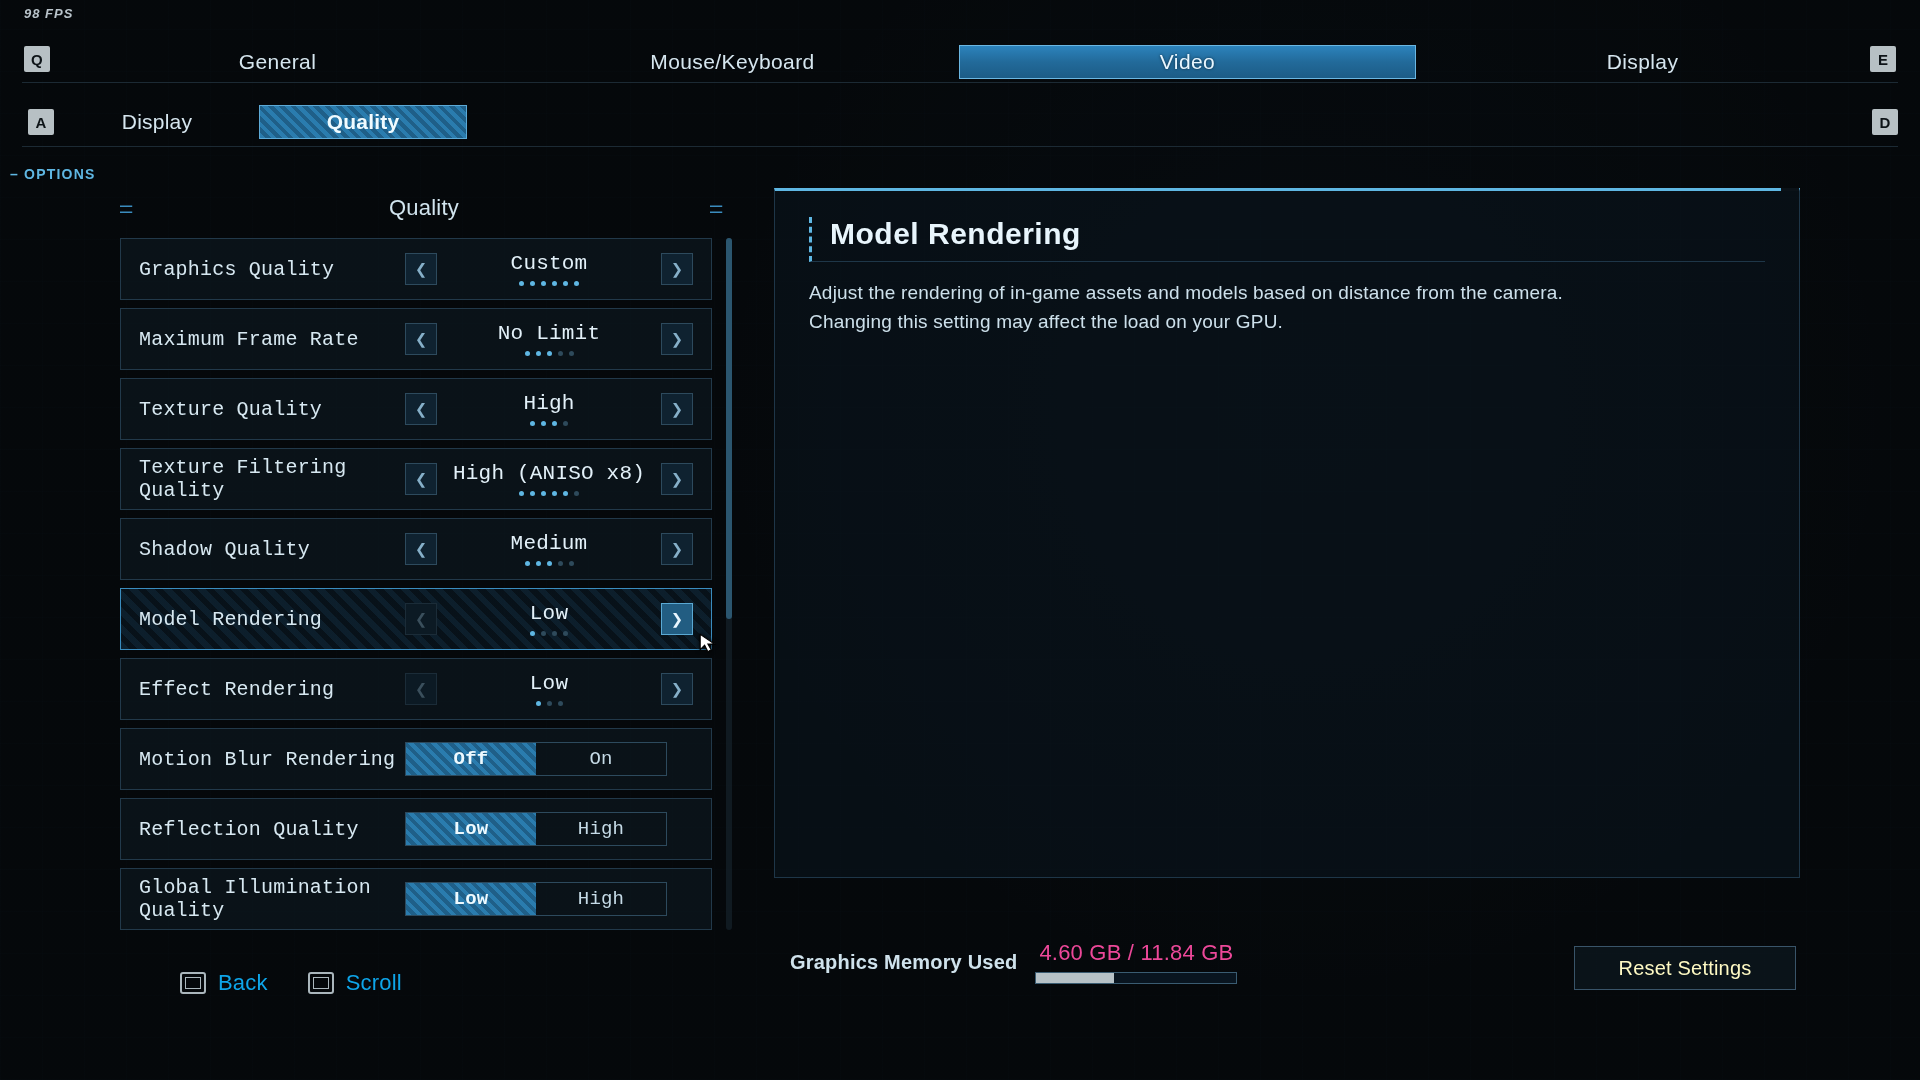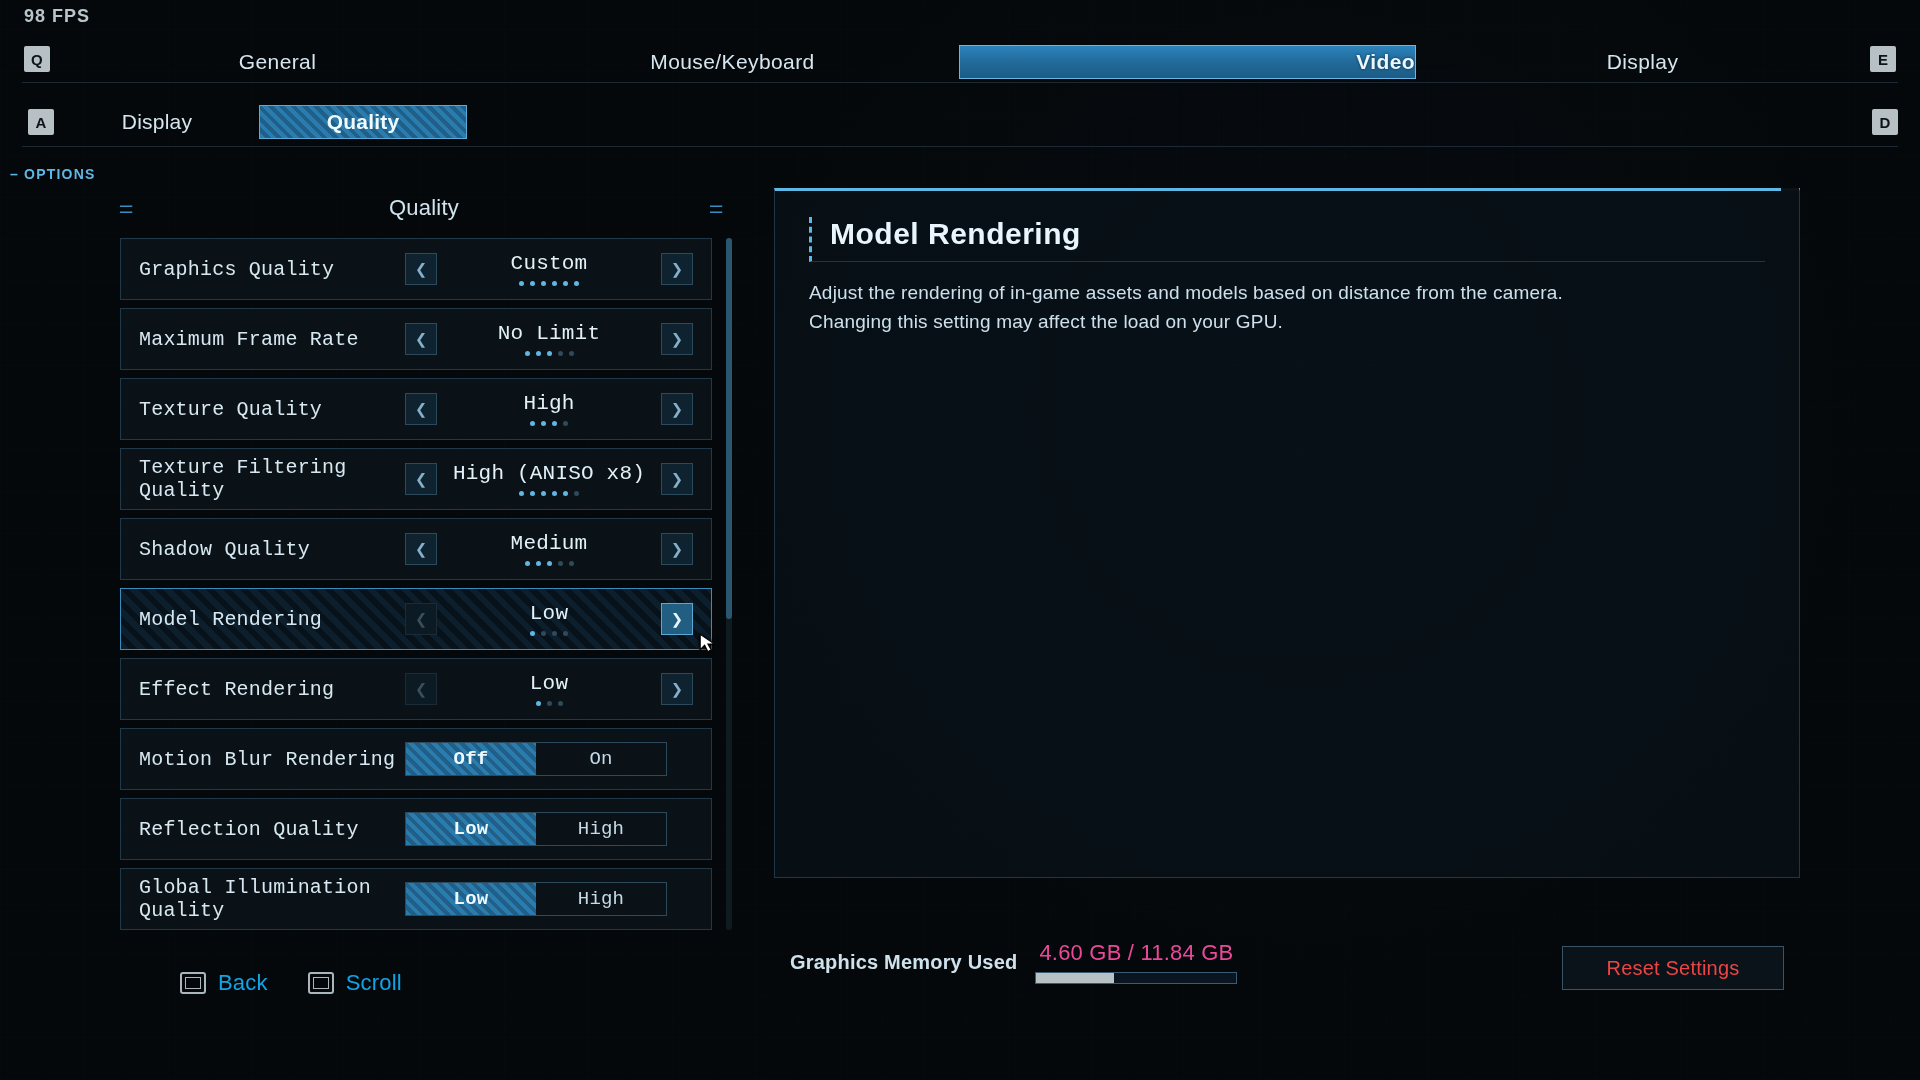--- a/index.html
+++ b/index.html
@@ -27,42 +27,43 @@
       repeating-linear-gradient(0deg, rgba(40,80,110,.05) 0 1px, transparent 1px 42px),
       repeating-linear-gradient(90deg, rgba(40,80,110,.05) 0 1px, transparent 1px 42px),
       radial-gradient(circle at 68% 38%, rgba(60,120,170,.07), transparent 40%),
       var(--bg);
     color:var(--text);
     font-size:18px;
     letter-spacing:.2px;
   }
 
   .fps{
-    position:absolute;top:6px;left:24px;font-size:18px;letter-spacing:1px;color:#b9c4cb;
+    position:absolute;top:6px;left:24px;font-size:13px;letter-spacing:1px;color:#b9c4cb;
     font-weight:600;
+    font-style:italic;
   }
 
   
   .topnav{
     position:absolute;top:36px;left:22px;right:22px;height:46px;
     display:flex;align-items:center;border-bottom:1px solid var(--line);
     padding:0 2px;
   }
   .key{
     width:26px;height:26px;background:#b7c0c4;color:#0d1317;font-weight:700;
     display:flex;align-items:center;justify-content:center;font-size:15px;border-radius:2px;
   }
   .tabs{display:flex;flex:1}
   .tab{
     flex:1;height:32px;display:flex;align-items:center;justify-content:center;
     color:var(--text);font-size:21px;letter-spacing:.4px;cursor:pointer;margin-top:6px;
   }
   .tab.active{
     background:linear-gradient(var(--tab-active),#226a9a 50%,#1c5c86);
-    outline:1px solid #6bb7e2;color:#08121a;font-weight:700;justify-content:flex-end;
+    outline:1px solid #6bb7e2;color:#08121a;font-weight:400;
   }
   .tab.active span{color:#e8f6ff;text-shadow:0 0 3px rgba(0,0,0,.6);color:#e9f7ff}
 
   
   .subnav{
     position:absolute;top:98px;left:22px;right:22px;height:48px;
     display:flex;align-items:center;border-bottom:1px solid var(--line);
   }
   .subtabs{display:flex;flex:1}
   .subtab{
@@ -157,22 +158,22 @@
     position:absolute;left:670px;bottom:26px;display:flex;align-items:center;gap:18px;
     color:#cfe2ec;font-size:20px;
   }
   .memtext{font-weight:600}
   .memcell{display:flex;flex-direction:column;align-items:center;gap:6px}
   .memval{font-size:22px;color:#ec4899}
   .membar{width:200px;height:10px;border:1px solid #3a5c72;background:#091520;position:relative}
   .membar .fill{position:absolute;left:0;top:0;bottom:0;width:39%;background:#b7c2c7}
 
   .reset{
-    position:absolute;right:16px;bottom:20px;width:220px;height:42px;border:1px solid #395469;
-    display:flex;align-items:center;justify-content:center;font-size:20px;color:#ef4444;cursor:pointer;
+    position:absolute;right:4px;bottom:20px;width:220px;height:42px;border:1px solid #395469;
+    display:flex;align-items:center;justify-content:center;font-size:20px;color:#fef9c3;cursor:pointer;
     background:rgba(16,30,40,.5);
   }
 
   .corner-actions{
     position:absolute;left:60px;bottom:14px;display:flex;gap:40px;align-items:flex-start;font-size:22px;color:#0ea5e9;
   }
   .ca{display:flex;align-items:center;gap:12px;cursor:pointer}
   .pad-icon{width:22px;height:18px;border:2px solid #aab6bc;border-radius:3px;display:inline-block;position:relative}
   .pad-icon::after{content:"";position:absolute;inset:3px;border:1px solid #aab6bc}
 

